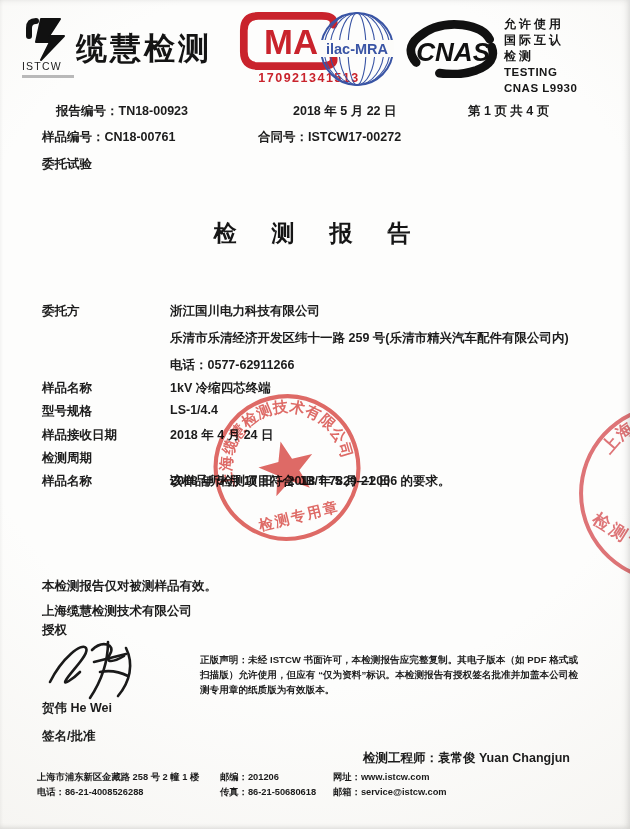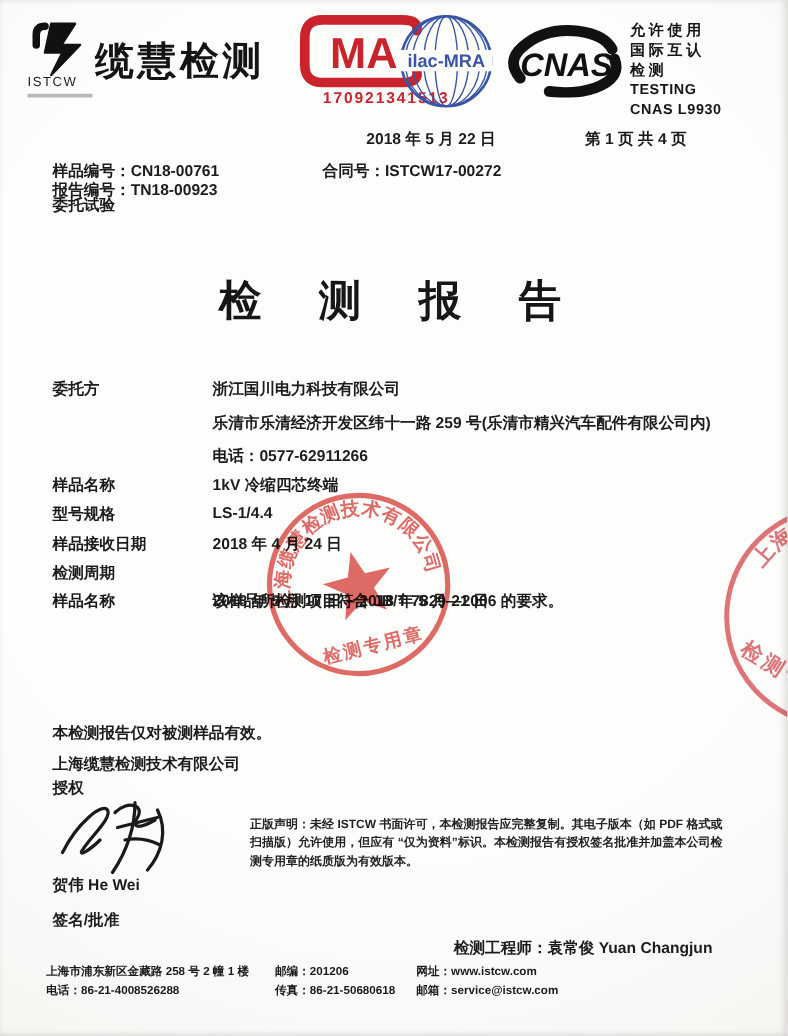--- a/index.html
+++ b/index.html
@@ -10,21 +10,21 @@
     overflow:hidden;
     font-family:"Liberation Sans","DejaVu Sans",sans-serif;
     color:#1c1c1c;
     box-shadow: inset -3px 0 6px rgba(0,0,0,0.10), inset 0 -2px 4px rgba(0,0,0,0.05);
   }
   .abs { position:absolute; }
   .meta { font-size:12.5px; font-weight:bold; white-space:nowrap; }
   .label-col { font-size:12.5px; font-weight:bold; white-space:nowrap; }
   .value-col { font-size:12.5px; font-weight:bold; white-space:nowrap; }
   .title {
-    width:100%; text-align:center; font-size:34px; font-weight:bold;
+    width:100%; text-align:center; font-size:23px; font-weight:bold;
     letter-spacing:6px; color:#161616;
   }
   .brand-cn { font-size:31px; font-weight:bold; letter-spacing:3px; color:#141414; }
   .accred { font-size:12px; font-weight:bold; line-height:16px; color:#161616; }
   .accred .cn { letter-spacing:3px; }
   .accred .en { letter-spacing:0.5px; font-size:11.5px; }
   .cma-num { font-size:12.5px; font-weight:bold; color:#c9232c; letter-spacing:1.5px; text-align:center; }
   .stamp { mix-blend-mode:multiply; opacity:0.82; pointer-events:none; }
   .disclaimer {
     font-size:9.6px; line-height:1.58; text-align:justify; color:#222;
@@ -80,21 +80,21 @@
   </div>
 
   <div class="abs accred" style="left:504px; top:16px;">
     <div class="cn">允许使用</div>
     <div class="cn">国际互认</div>
     <div class="cn">检测</div>
     <div class="en">TESTING</div>
     <div class="en">CNAS L9930</div>
   </div>
 
-  <div class="abs meta" style="left:42px; top:103px;margin-top:41px;">
+  <div class="abs meta" style="left:56px; top:103px;">
     <span>报告编号：</span><span>TN18-00923</span>
   </div>
   <div class="abs meta" style="left:293px; top:103px;">2018 年 5 月 22 日</div>
   <div class="abs meta" style="left:468px; top:103px;">第 1 页 共 4 页</div>
 
   <div class="abs meta" style="left:42px; top:129px;">
     <span>样品编号：</span><span>CN18-00761</span>
   </div>
   <div class="abs meta" style="left:258px; top:129px;">
     <span>合同号：</span><span>ISTCW17-00272</span>

